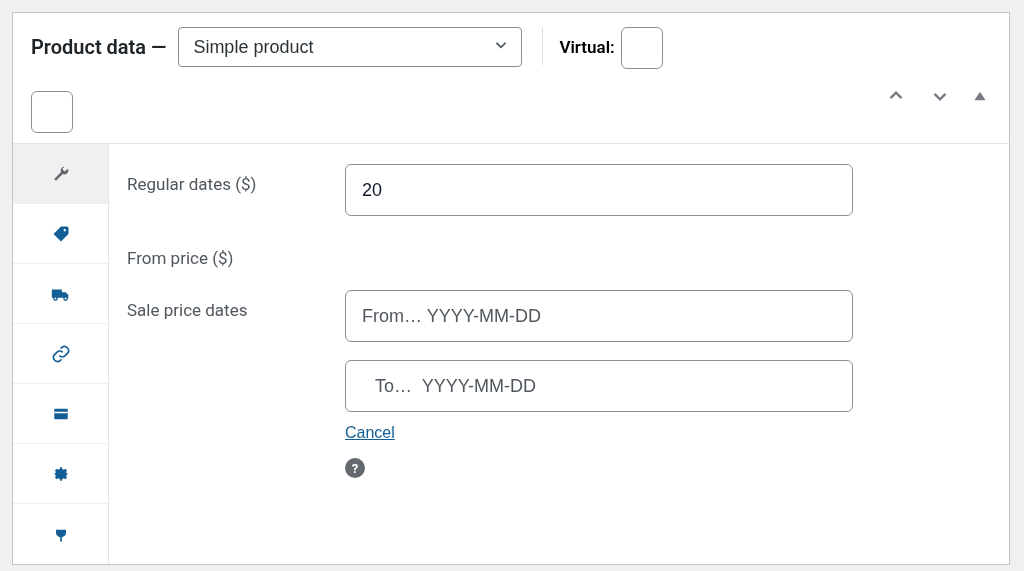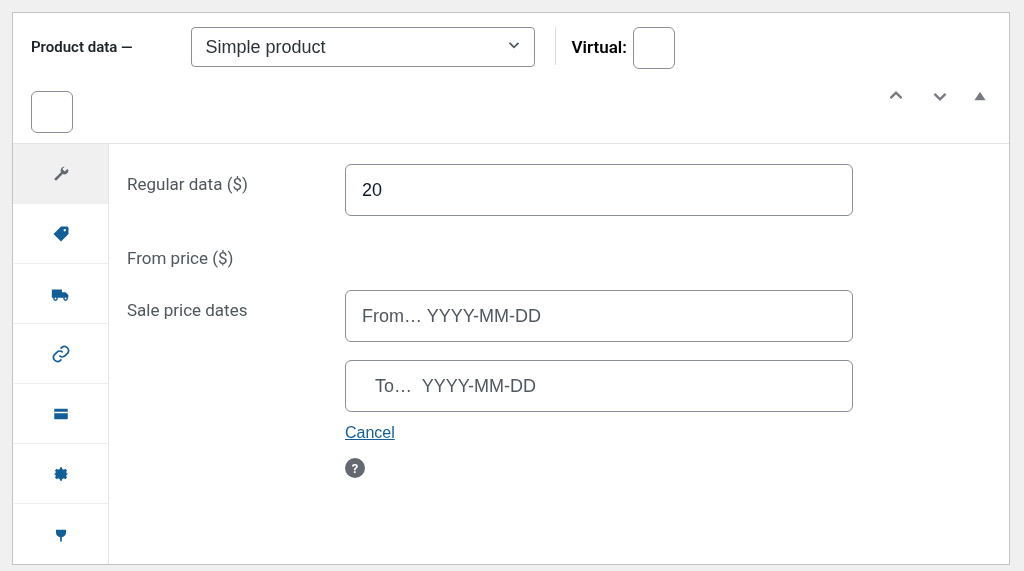--- a/index.html
+++ b/index.html
@@ -18,21 +18,21 @@
     .panel-header {
       display: flex;
       align-items: flex-start;
       padding: 14px 18px 10px 18px;
       border-bottom: 1px solid #e5e5e5;
       position: relative;
       flex-wrap: wrap;
       gap: 8px 0;
     }
     .header-title {
-      font-size: 15px;
+      font-size: 20px;
       font-weight: 600;
       color: #1d2327;
       display: inline-flex;
       align-items: center;
       margin-right: 12px;
       height: 40px;
     }
     .product-type-select {
       height: 40px;
       width: 344px;
@@ -42,21 +42,20 @@
       padding: 0 14px;
       font-size: 18px;
       color: #2c3338;
       appearance: none;
       position: relative;
     }
     .select-wrap {
       position: relative;
       display: inline-block;
       margin-right: 20px;
-      margin-left: 46px;
     }
     .select-caret {
       position: absolute;
       right: 12px;
       top: 50%;
       transform: translateY(-50%);
       pointer-events: none;
       color: #50575e;
     }
     .vbar {
@@ -272,21 +271,21 @@
       <div class="tab-item" style="border-bottom:none">
         <svg width="20" height="20" viewBox="0 0 24 24">
             <path d="M9 3v4M15 3v4M6 7h12v3a6 6 0 0 1-5 5.9V21h-2v-5.1A6 6 0 0 1 6 10V7z" fill="currentColor"></path>
           </svg>
       </div>
     </div>
 
     <div class="content">
 
       <div class="field-row">
-        <div class="field-label">Regular data ($)</div>
+        <div class="field-label">Regular dates ($)</div>
         <div class="field-inputs">
           <input type="text" class="text-input" value="20" style="">
         </div>
       </div>
 
       <div class="field-row">
         <div class="field-label">From price ($)</div>
       </div>
 
       <div class="field-row" style="margin-bottom:0">

